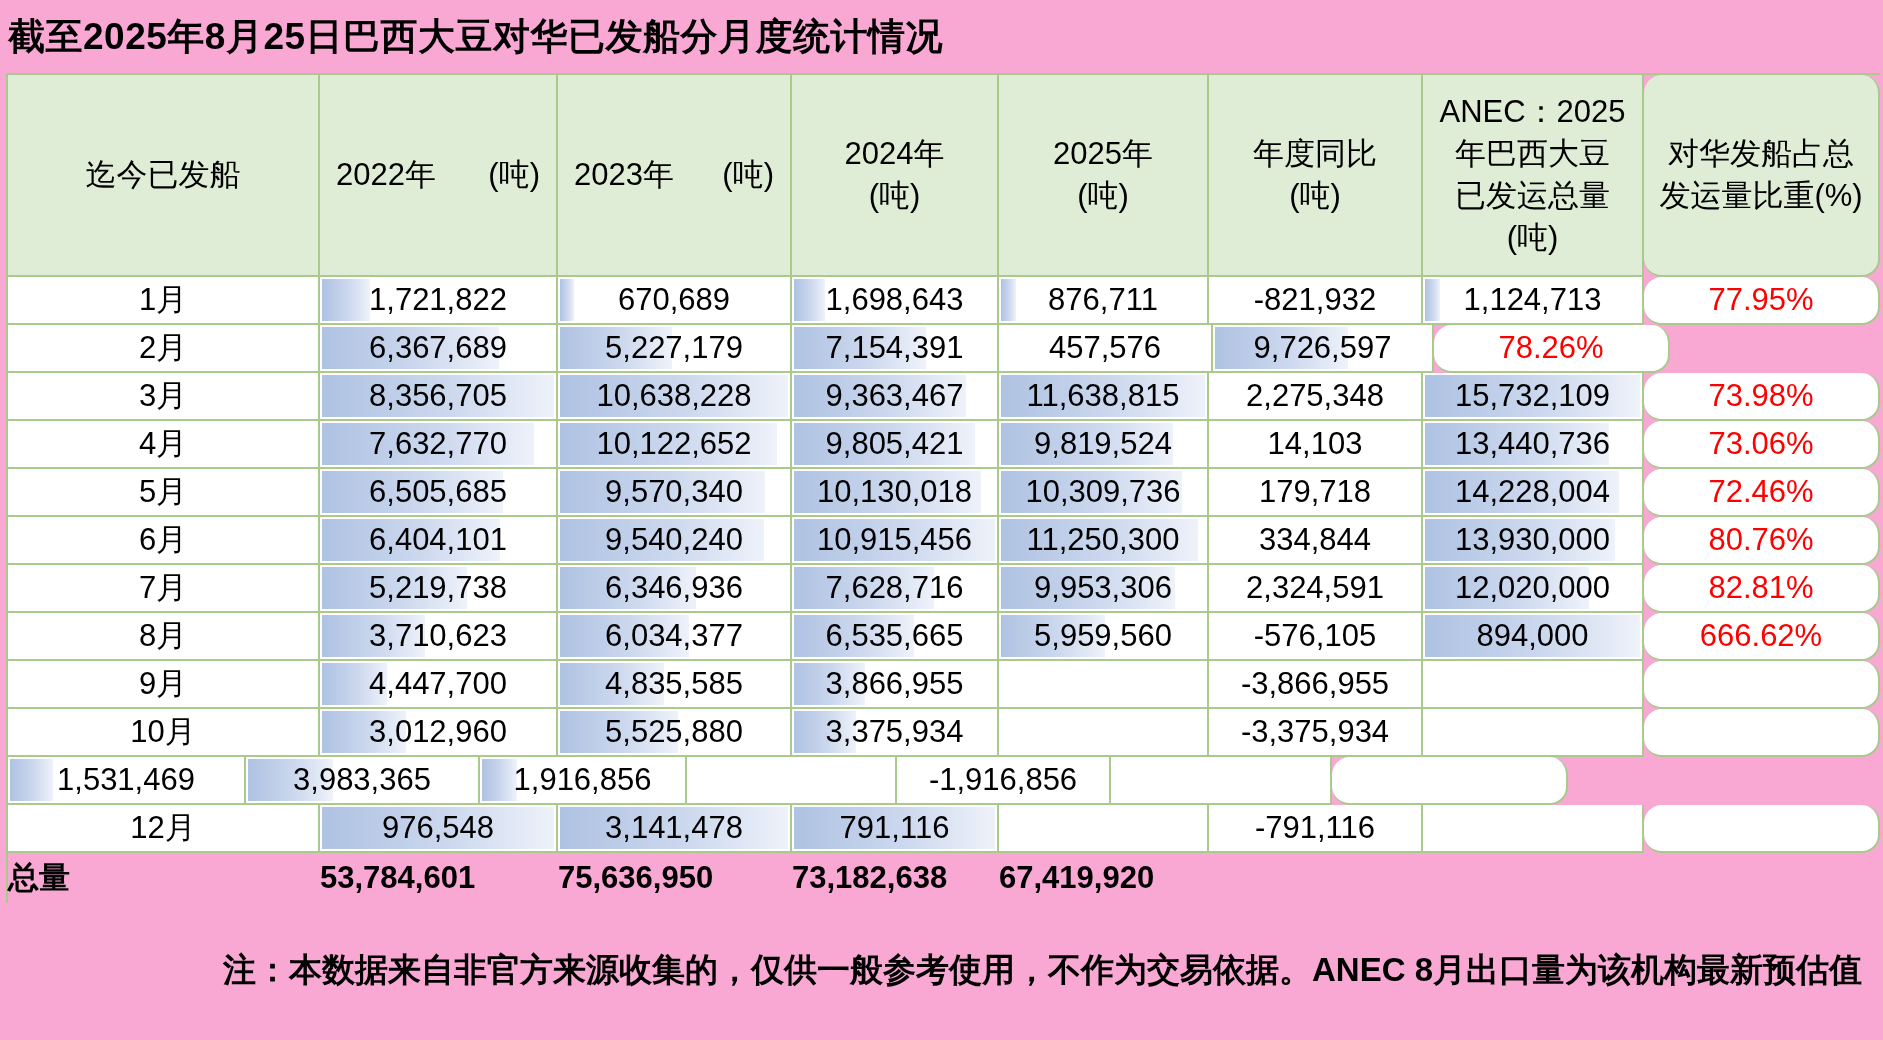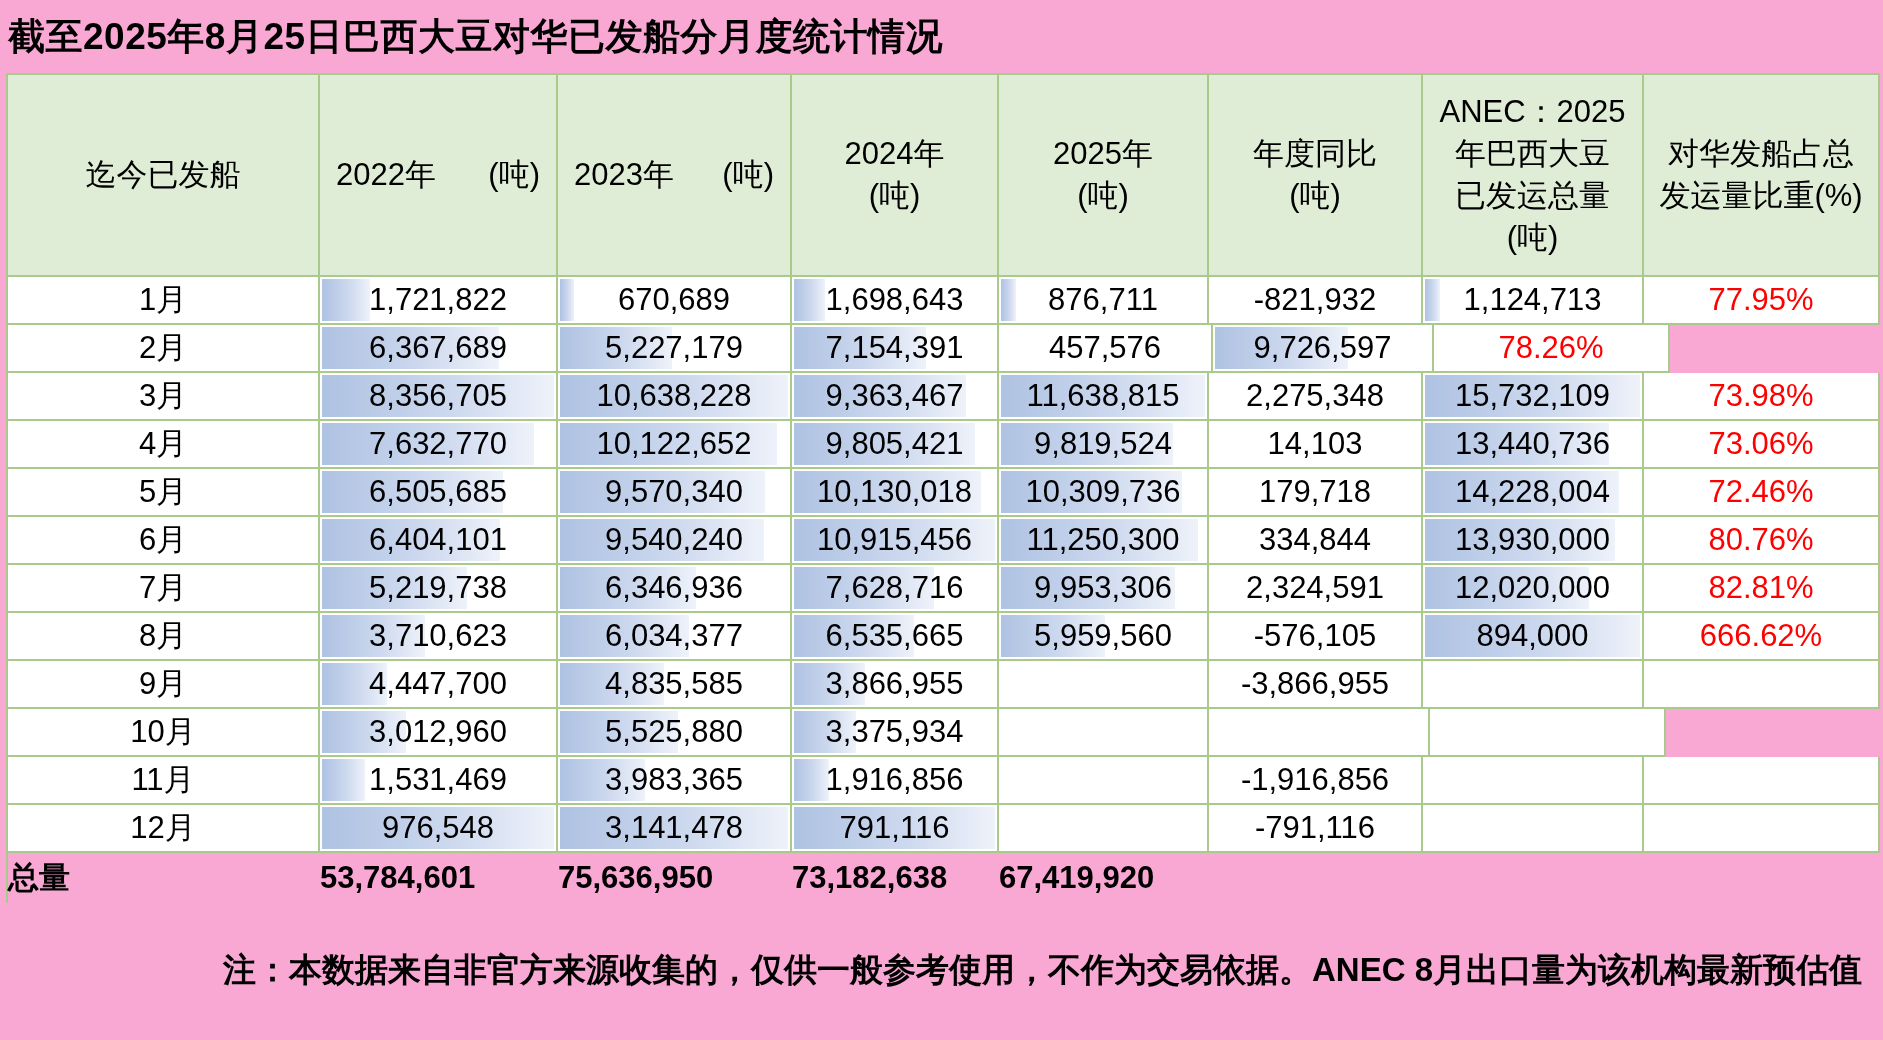--- a/index.html
+++ b/index.html
@@ -15,21 +15,21 @@
   .grid{border-top:2px solid var(--grid);border-left:2px solid var(--grid);}
   .row,.hrow,.trow{display:flex;}
   .cell{
     box-sizing:border-box;position:relative;display:flex;align-items:center;justify-content:center;
     border-right:2px solid var(--grid);border-bottom:2px solid var(--grid);
     background:#fff;overflow:hidden;
   }
   .hrow .cell{background:var(--hdr);height:202px;font-size:31px;line-height:1.35;}
   .row .cell{height:48px;font-size:31px;}
   .c0{width:312px;}.c1{width:238px;}.c2{width:234px;}.c3{width:207px;}
-  .c4{width:210px;}.c5{width:214px;}.c6{width:221px;}.c7{width:236px;}
+  .c4{width:210px;}.c5{width:214px;}.c6{width:221px;}.c7{width:236px;border-radius:18px;}
   .h-split{justify-content:space-between;padding:0 16px;}
   .h-lines{flex-direction:column;text-align:center;}
   .h7{font-size:29px;}
   .val{position:relative;z-index:2;white-space:nowrap;}
   .yoy-cell{font-size:25px;}
   .share-cell{color:var(--red);font-size:29px;}
   .bar{
     position:absolute;z-index:1;left:2px;top:2px;bottom:2px;
     background:linear-gradient(90deg,var(--barA) 0%,var(--barB) 55%,var(--barC) 100%);
   }
@@ -370,31 +370,31 @@
             <div class="bar" style="width: calc(51.94% - 2.0776px);"></div>
             <span class="val">5,525,880</span>
           </div>
           <div class="cell c3">
             <div class="bar" style="width: calc(30.93% - 1.2372px);"></div>
             <span class="val">3,375,934</span>
           </div>
           <div class="cell c4">
             <span class="val"></span>
           </div>
-          <div class="cell c6">
-            <span class="val"></span>
-          </div>
-          <div class="cell c7 share-cell">
-            <span class="val"></span>
-          </div>
-        </div>
-        <div class="row">
-          <div class="cell c0">
-            <span class="val">11月</span>
-          </div>
+          <div class="cell c5 yoy-cell">
+            <span class="val">-3,375,934</span>
+          </div>
+          <div class="cell c6">
+            <span class="val"></span>
+          </div>
+          <div class="cell c7 share-cell">
+            <span class="val"></span>
+          </div>
+        </div>
+        <div class="row">
           <div class="cell c1">
             <div class="bar" style="width: calc(18.33% - 0.7332px);"></div>
             <span class="val">1,531,469</span>
           </div>
           <div class="cell c2">
             <div class="bar" style="width: calc(37.44% - 1.4976px);"></div>
             <span class="val">3,983,365</span>
           </div>
           <div class="cell c3">
             <div class="bar" style="width: calc(17.56% - 0.7024px);"></div>

